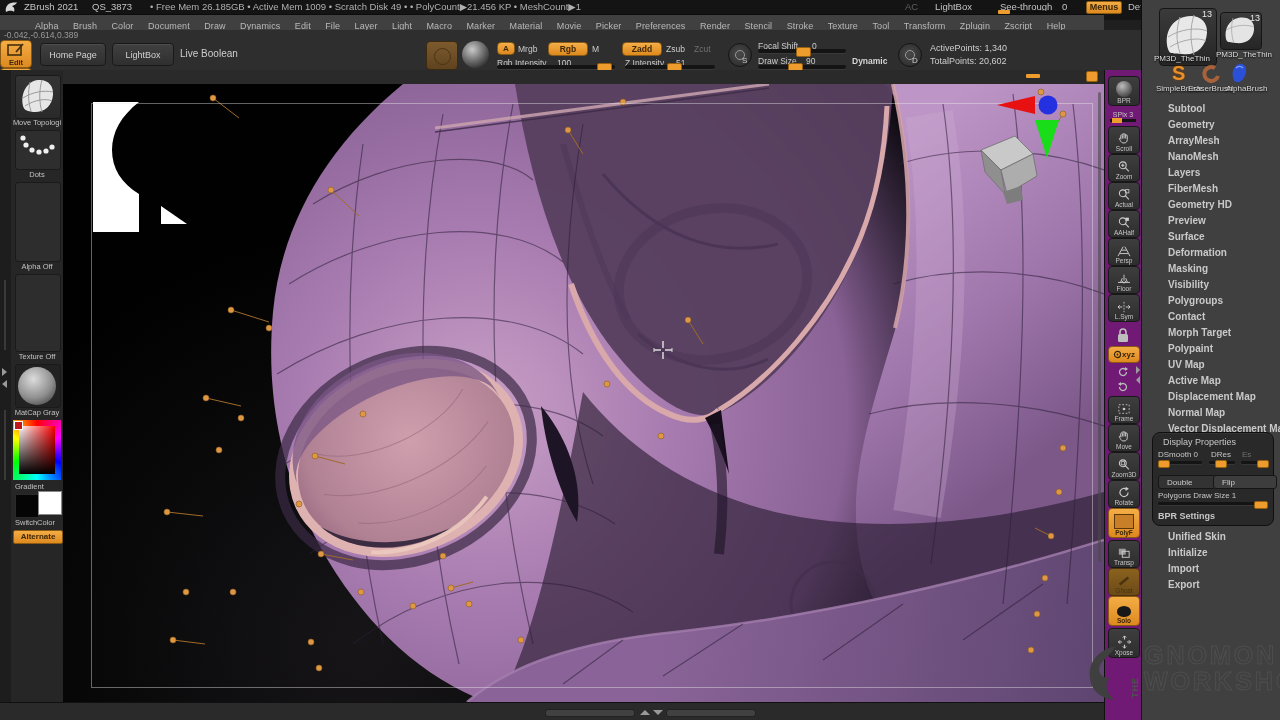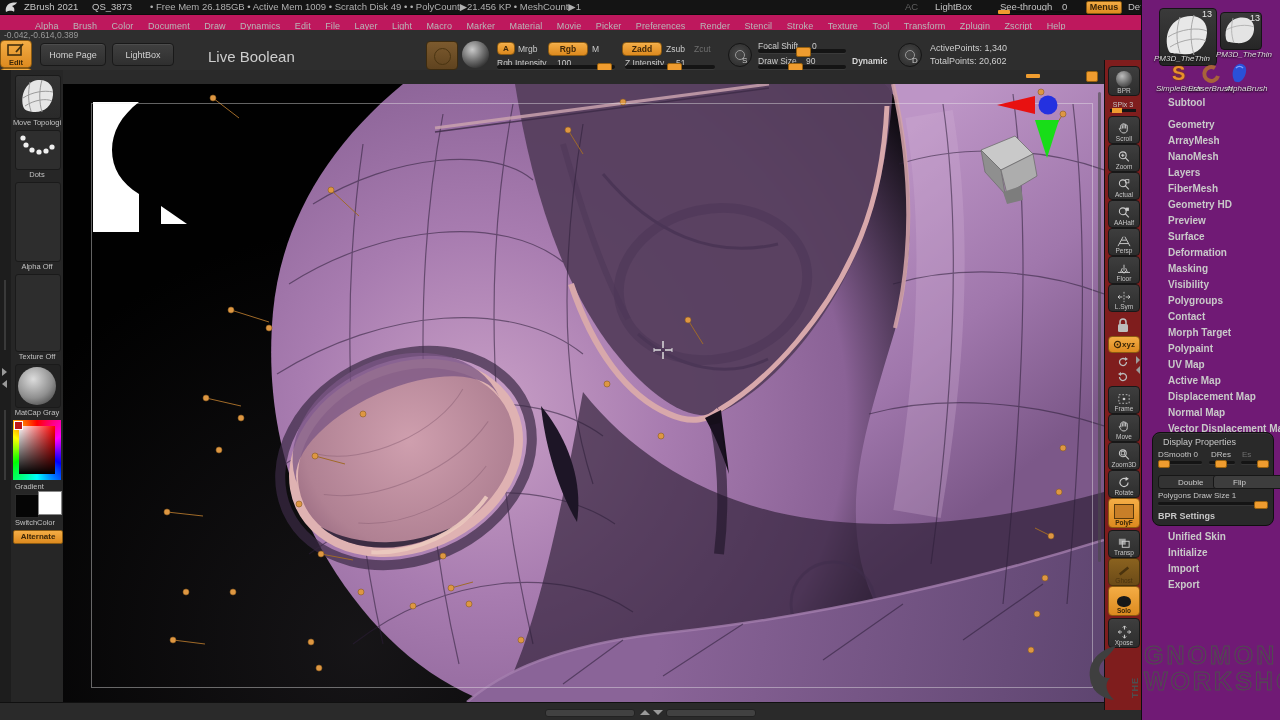--- a/index.html
+++ b/index.html
@@ -2,29 +2,29 @@
 <html><head>
 <meta charset="utf-8">
 <style>
   html,body{margin:0;padding:0;width:1280px;height:720px;overflow:hidden;background:#1f1f1f;
     font-family:"Liberation Sans",sans-serif;color:#c9c9c9;}
   .abs{position:absolute;}
   .nosel{user-select:none;}
   
   #titlebar{left:0;top:0;width:1280px;height:20px;background:#141414;font-size:9.5px;color:#c4c4c4;}
   #titlebar .t{position:absolute;top:1px;white-space:nowrap;}
-  #menubar{left:0;top:14px;width:1280px;height:16px;background:#be185d;border-top:1px solid #0c0c0c;}
+  #menubar{left:0;top:14px;width:1104px;height:16px;background:#404040;border-top:1px solid #0c0c0c;}
   .menu-item{position:relative;display:inline-block;padding:2px 5px;font-size:9px;color:#b8b8b8;letter-spacing:.1px;}
   #coordrow{left:0;top:30px;width:1266px;height:10px;background:#2e2e2e;font-size:8.5px;color:#9a9a9a;}
   #shelf{left:0;top:40px;width:1280px;height:30px;background:#2e2e2e;border-bottom:1px solid #161616;}
   .btn{position:absolute;display:flex;align-items:center;justify-content:center;
     background:linear-gradient(#404040,#2f2f2f);border:1px solid #191919;border-radius:4px;
     color:#d2d2d2;font-size:9px;box-shadow:inset 0 1px 0 rgba(255,255,255,.07);}
   .btn-orange{background:linear-gradient(#f4ad45,#dd8a1f);border:1px solid #8a5a12;color:#40290a;font-weight:bold;}
-  .flatlabel{position:absolute;font-size:15px;color:#cdcdcd;margin-left:28px;}
+  .flatlabel{position:absolute;font-size:10px;color:#cdcdcd;}
   .sq{position:absolute;border-radius:4px;}
   .orangesq{display:flex;flex-direction:column;align-items:center;justify-content:space-between;
     background:linear-gradient(#f4ad45,#dd8a1f);border:1px solid #8a5a12;border-radius:4px;}
   .orangesq .lbl{font-size:7.5px;font-weight:bold;color:#3c2708;line-height:8px;}
   .graysq{display:flex;flex-direction:column;align-items:center;justify-content:flex-end;
     background:linear-gradient(#3f3f3f,#2e2e2e);border:1px solid #191919;border-radius:4px;}
   .graysq .lbl{font-size:7.5px;color:#c0c0c0;line-height:9px;}
   .slider{position:absolute;height:4px;background:#141414;border-radius:2px;box-shadow:0 1px 0 rgba(255,255,255,.06);}
   .slider .h{position:absolute;top:-2px;width:13px;height:8px;background:#ef9c2f;border:1px solid #96600f;border-radius:2px;}
   .sl-label{position:absolute;font-size:8.5px;color:#cbcbcb;white-space:nowrap;}
@@ -37,42 +37,42 @@
   .pal-label{position:absolute;width:52px;text-align:center;font-size:7.5px;color:#c2c2c2;white-space:nowrap;overflow:hidden;}
   .thumb{position:absolute;left:4px;width:44px;background:linear-gradient(#343434,#2a2a2a);
     border:1px solid #1a1a1a;border-radius:3px;}
   
   #canvas{left:63px;top:84px;width:1041px;height:618px;background:#000;box-shadow:inset 0 0 0 1px #333;}
   #canvastop{left:63px;top:70px;width:1041px;height:14px;background:#2a2a2a;border-bottom:1px solid #0e0e0e;}
   #bottombar{left:0;top:702px;width:1280px;height:18px;background:#2a2a2a;border-top:1px solid #101010;}
   .hbar{position:absolute;top:6px;height:6px;background:#414141;border-radius:3px;border:1px solid #222;}
   .tri{width:0;height:0;position:absolute;}
   
-  #rightshelf{left:1104px;top:60px;width:37px;height:650px;background:#7f1d1d;border-left:1px solid #111;text-decoration:underline;}
+  #rightshelf{left:1104px;top:70px;width:37px;height:650px;background:#701a75;border-left:1px solid #111;text-decoration:underline;}
   .rs-item{position:absolute;left:3px;width:30px;display:flex;flex-direction:column;align-items:center;justify-content:flex-end;
     background:linear-gradient(#3e3e3e,#2d2d2d);border:1px solid #181818;border-radius:4px;}
   .rs-item .lbl{font-size:6.5px;color:#c6c6c6;line-height:8px;}
   .rs-orange{background:linear-gradient(#f4ad45,#dd8a1f);border:1px solid #8a5a12;}
   .rs-orange .lbl{color:#3a2607;font-weight:bold;}
   .rs-brown{background:linear-gradient(#8a621f,#6b4a17);border:1px solid #4a330e;}
   .rs-plain{background:none;border:none;}
   
-  #rightpanel{left:1141px;top:0;width:139px;height:720px;background:#701a75;border-left:1px solid #0d0d0d;}
+  #rightpanel{left:1141px;top:0;width:139px;height:720px;background:#404040;border-left:1px solid #0d0d0d;}
   .section-row{position:absolute;left:26px;font-size:10px;font-weight:bold;color:#c9c9c9;white-space:nowrap;}
   #dispbox{position:absolute;left:10px;top:432px;width:120px;height:92px;background:#292929;
     border:1px solid #0f0f0f;border-radius:8px;box-shadow:inset 0 1px 0 rgba(255,255,255,.05);}
   .mini-label{position:absolute;font-size:8px;color:#c6c6c6;white-space:nowrap;}
   .dim{color:#6f6f6f;}
   .inputbox{position:absolute;height:12px;background:#333;border:1px solid #161616;border-radius:3px;
-    font-size:8px;color:#ccc;display:flex;align-items:center;padding-left:19px;}
+    font-size:8px;color:#ccc;display:flex;align-items:center;padding-left:8px;}
   .flipbox{background:#3d3d3d;}
   
   .bthumb{position:absolute;background:linear-gradient(#3a3a3a,#262626);border:1px solid #151515;border-radius:4px;overflow:hidden;}
   .badge{position:absolute;font-size:9px;color:#e8e8e8;}
-  .blabel{position:absolute;font-size:8px;color:#ddd;text-shadow:0 1px 2px #000;white-space:nowrap;font-style:italic;}
+  .blabel{position:absolute;font-size:8px;color:#ddd;text-shadow:0 1px 2px #000;white-space:nowrap;}
   
   #watermark{left:1082px;top:630px;width:196px;height:80px;}
   .wm-txt{color:transparent;-webkit-text-stroke:1px #4e4e4e;font-weight:bold;letter-spacing:3px;line-height:26px;font-size:25px;transform:scaleY(1.05);}
   
   .wc{position:absolute;top:1px;font-size:10px;color:#cfcfcf;font-weight:bold;}
 </style>
 </head>
 <body class="nosel">
 
 <div class="abs" id="titlebar">
@@ -610,21 +610,21 @@
 
   <svg class="abs" style="left:118px;top:60px" width="0" height="0"></svg>
 
   <svg class="abs" style="left:100px;top:62px" width="20" height="22" viewBox="0 0 20 22" transform="translate(0,0)" style-x="0">
   </svg>
   <svg class="abs" style="left:58px;top:62px" width="20" height="22" viewBox="0 0 20 22">
     <path d="M15,6 a7,7 0 1 0 3,8" fill="none" stroke="#a8623a" stroke-width="4"></path>
   </svg>
   <span class="blabel" style="left:48px;top:84px;left:46px">EraserBrush</span>
 
-  <div class="section-row" style="top:97px">Subtool</div>
+  <div class="section-row" style="top:103px">Subtool</div>
   <div class="section-row" style="top:119px">Geometry</div>
   <div class="section-row" style="top:135px">ArrayMesh</div>
   <div class="section-row" style="top:151px">NanoMesh</div>
   <div class="section-row" style="top:167px">Layers</div>
   <div class="section-row" style="top:183px">FiberMesh</div>
   <div class="section-row" style="top:199px">Geometry HD</div>
   <div class="section-row" style="top:215px">Preview</div>
   <div class="section-row" style="top:231px">Surface</div>
   <div class="section-row" style="top:247px">Deformation</div>
   <div class="section-row" style="top:263px">Masking</div>

